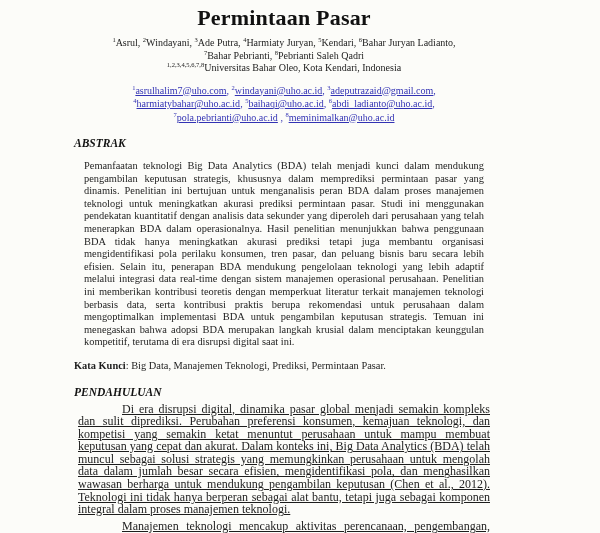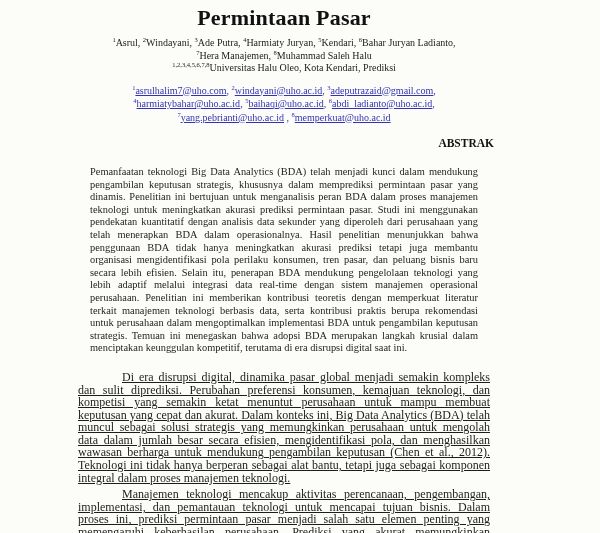--- a/index.html
+++ b/index.html
@@ -22,63 +22,65 @@
   .affiliation{
     text-align:center;font-size:10px;line-height:12.5px;color:#222;
   }
   .emails{
     margin-top:9px;text-align:center;
     font-size:10px;line-height:13.5px;
   }
   .emails a{}
   sup{font-size:6.5px;line-height:0;vertical-align:super;}
   .sec-heading{
-    font-size:11.5px;font-weight:bold;text-align:right;
-    margin:13px 0 1px 0;line-height:13px;color:#111;
+    font-size:11.5px;font-weight:bold;text-align:left;
+    margin:13px 0 1px 0;line-height:13px;color:#111;font-style:italic;
   }
   .body-text{
     font-size:10.4px;line-height:12.6px;text-align:justify;
-    margin:16px;color:#1d1d1d;
+    margin:10px;color:#1d1d1d;
   }
   .keywords{
     margin-top:11px;font-size:10.4px;line-height:12.6px;
     text-align:left;color:#1d1d1d;
   }
   .keywords b{font-weight:bold;}
   .intro p{
     font-size:12px;line-height:12.6px;text-align:justify;
     margin:4px;text-indent:44px;color:#1d1d1d;text-decoration:underline;
   }
 </style>
 </head>
 <body>
 
 <div class="page">
 
   <h1 class="title">Permintaan Pasar</h1>
 
   <div class="authors">
       <div><sup>1</sup><span>Asrul, </span><sup>2</sup><span>Windayani, </span><sup>3</sup><span>Ade Putra, </span><sup>4</sup><span>Harmiaty Juryan, </span><sup>5</sup><span>Kendari, </span><sup>6</sup><span>Bahar Juryan Ladianto,</span></div>
-      <div><sup>7</sup><span>Hera Manajemen, </span><sup>8</sup><span>Muhammad Saleh Halu</span></div>
+      <div><sup>7</sup><span>Bahar Pebrianti, </span><sup>8</sup><span>Pebrianti Saleh Qadri</span></div>
     </div>
 
   <div class="affiliation">
-    <sup>1,2,3,4,5,6,7,8</sup><span>Universitas Halu Oleo, Kota Kendari, Prediksi</span>
+    <sup>1,2,3,4,5,6,7,8</sup><span>Universitas Bahar Oleo, Kota Kendari, Indonesia</span>
   </div>
 
   <div class="emails">
       <div><sup style="color: rgb(50, 50, 180);">1</sup><a href="#" style="color: rgb(50, 50, 180);">asrulhalim7@uho.com</a><span style="color: rgb(50, 50, 180);">, </span><sup style="color: rgb(50, 50, 180);">2</sup><a href="#" style="color: rgb(50, 50, 180);">windayani@uho.ac.id</a><span style="color: rgb(50, 50, 180);">, </span><sup style="color: rgb(50, 50, 180);">3</sup><a href="#" style="color: rgb(50, 50, 180);">adeputrazaid@gmail.com</a><span style="color: rgb(50, 50, 180);">,</span></div>
       <div><sup style="color: rgb(50, 50, 180);">4</sup><a href="#" style="color: rgb(50, 50, 180);">harmiatybahar@uho.ac.id</a><span style="color: rgb(50, 50, 180);">, </span><sup style="color: rgb(50, 50, 180);">5</sup><a href="#" style="color: rgb(50, 50, 180);">baihaqi@uho.ac.id</a><span style="color: rgb(50, 50, 180);">, </span><sup style="color: rgb(50, 50, 180);">6</sup><a href="#" style="color: rgb(50, 50, 180);">abdi_ladianto@uho.ac.id</a><span style="color: rgb(50, 50, 180);">,</span></div>
-      <div><sup style="color: rgb(50, 50, 180);">7</sup><a href="#" style="color: rgb(50, 50, 180);">yang.pebrianti@uho.ac.id</a><span style="color: rgb(50, 50, 180);"> , </span><sup style="color: rgb(50, 50, 180);">8</sup><a href="#" style="color: rgb(50, 50, 180);">memperkuat@uho.ac.id</a><span style="color: rgb(50, 50, 180);"></span></div>
+      <div><sup style="color: rgb(50, 50, 180);">7</sup><a href="#" style="color: rgb(50, 50, 180);">pola.pebrianti@uho.ac.id</a><span style="color: rgb(50, 50, 180);"> , </span><sup style="color: rgb(50, 50, 180);">8</sup><a href="#" style="color: rgb(50, 50, 180);">meminimalkan@uho.ac.id</a><span style="color: rgb(50, 50, 180);"></span></div>
     </div>
 
   <h2 class="sec-heading">ABSTRAK</h2>
 
   <p class="body-text">Pemanfaatan teknologi Big Data Analytics (BDA) telah menjadi kunci dalam mendukung pengambilan keputusan strategis, khususnya dalam memprediksi permintaan pasar yang dinamis. Penelitian ini bertujuan untuk menganalisis peran BDA dalam proses manajemen teknologi untuk meningkatkan akurasi prediksi permintaan pasar. Studi ini menggunakan pendekatan kuantitatif dengan analisis data sekunder yang diperoleh dari perusahaan yang telah menerapkan BDA dalam operasionalnya. Hasil penelitian menunjukkan bahwa penggunaan BDA tidak hanya meningkatkan akurasi prediksi tetapi juga membantu organisasi mengidentifikasi pola perilaku konsumen, tren pasar, dan peluang bisnis baru secara lebih efisien. Selain itu, penerapan BDA mendukung pengelolaan teknologi yang lebih adaptif melalui integrasi data real-time dengan sistem manajemen operasional perusahaan. Penelitian ini memberikan kontribusi teoretis dengan memperkuat literatur terkait manajemen teknologi berbasis data, serta kontribusi praktis berupa rekomendasi untuk perusahaan dalam mengoptimalkan implementasi BDA untuk pengambilan keputusan strategis. Temuan ini menegaskan bahwa adopsi BDA merupakan langkah krusial dalam menciptakan keunggulan kompetitif, terutama di era disrupsi digital saat ini.</p>
 
+  <p class="keywords"><b>Kata Kunci</b><span>:  Big Data, Manajemen Teknologi, Prediksi, Permintaan Pasar.</span></p>
 
+  <h2 class="sec-heading">PENDAHULUAN</h2>
 
   <div class="intro">
       <p>Di era disrupsi digital, dinamika pasar global menjadi semakin kompleks dan sulit diprediksi. Perubahan preferensi konsumen, kemajuan teknologi, dan kompetisi yang semakin ketat menuntut perusahaan untuk mampu membuat keputusan yang cepat dan akurat. Dalam konteks ini, Big Data Analytics (BDA) telah muncul sebagai solusi strategis yang memungkinkan perusahaan untuk mengolah data dalam jumlah besar secara efisien, mengidentifikasi pola, dan menghasilkan wawasan berharga untuk mendukung pengambilan keputusan (Chen et al., 2012). Teknologi ini tidak hanya berperan sebagai alat bantu, tetapi juga sebagai komponen integral dalam proses manajemen teknologi.</p>
       <p>Manajemen teknologi mencakup aktivitas perencanaan, pengembangan, implementasi, dan pemantauan teknologi untuk mencapai tujuan bisnis. Dalam proses ini, prediksi permintaan pasar menjadi salah satu elemen penting yang memengaruhi keberhasilan perusahaan. Prediksi yang akurat memungkinkan perusahaan untuk merancang strategi pemasaran, mengoptimalkan rantai pasokan, dan meminimalkan risiko yang terkait dengan perubahan permintaan. Namun, tantangan dalam</p>
     </div>
 
 </div>
 
 </body></html>

